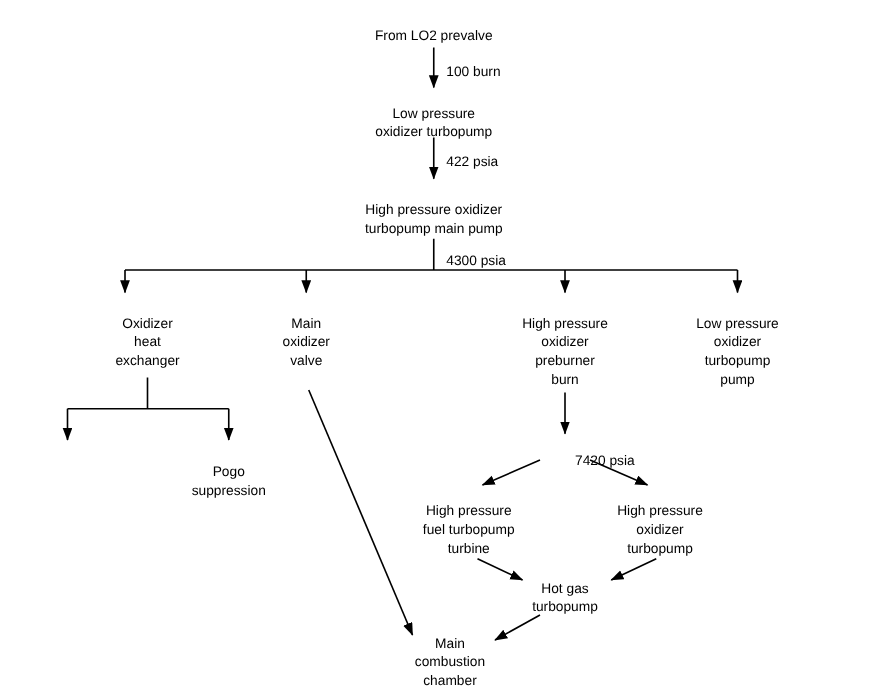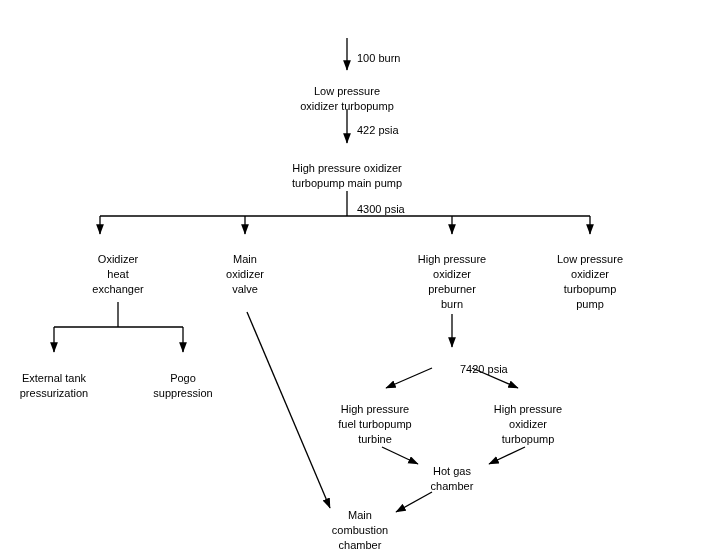--- a/index.html
+++ b/index.html
@@ -78,55 +78,54 @@
 
       <line x1="382" y1="447" x2="418" y2="464" marker-end="url(#arrow)"></line>
       <line x1="525" y1="447" x2="489" y2="464" marker-end="url(#arrow)"></line>
 
       <line x1="432" y1="492" x2="396" y2="512" marker-end="url(#arrow)"></line>
 
       <line x1="247" y1="312" x2="330" y2="508" marker-end="url(#arrow)"></line>
     </g>
   </svg>
 
+  <div class="node" style="left:347px; top:22px; width:160px;">From LO2 prevalve</div>
   <div class="node" style="left:347px; top:84px; width:160px;">Low pressure
 oxidizer turbopump</div>
   <div class="node" style="left:347px; top:161px; width:200px;">High pressure oxidizer
 turbopump main pump</div>
 
   <div class="node" style="left:118px; top:252px; width:110px;">Oxidizer
 heat
 exchanger</div>
   <div class="node" style="left:245px; top:252px; width:100px;">Main
 oxidizer
 valve</div>
   <div class="node" style="left:452px; top:252px; width:110px;">High pressure
 oxidizer
 preburner
 burn</div>
   <div class="node" style="left:590px; top:252px; width:110px;">Low pressure
 oxidizer
 turbopump
 pump</div>
 
-  <div class="node" style="left:54px; top:371px; width:106px;">External tank
-pressurization</div>
   <div class="node" style="left:183px; top:371px; width:100px;">Pogo
 suppression</div>
 
 
   <div class="node" style="left:375px; top:402px; width:118px;">High pressure
 fuel turbopump
 turbine</div>
   <div class="node" style="left:528px; top:402px; width:110px;">High pressure
 oxidizer
 turbopump</div>
 
   <div class="node" style="left:452px; top:464px; width:90px;">Hot gas
-chamber</div>
+turbopump</div>
   <div class="node" style="left:360px; top:508px; width:90px;">Main
 combustion
 chamber</div>
 
   <div class="plabel" style="left:357px; top:51px;">100 burn</div>
   <div class="plabel" style="left:357px; top:123px;">422 psia</div>
   <div class="plabel" style="left:357px; top:202px;text-align:right;">4300 psia</div>
   <div class="plabel" style="left:460px; top:330px;margin-top:32px;">7420 psia</div>
 
 </div>

